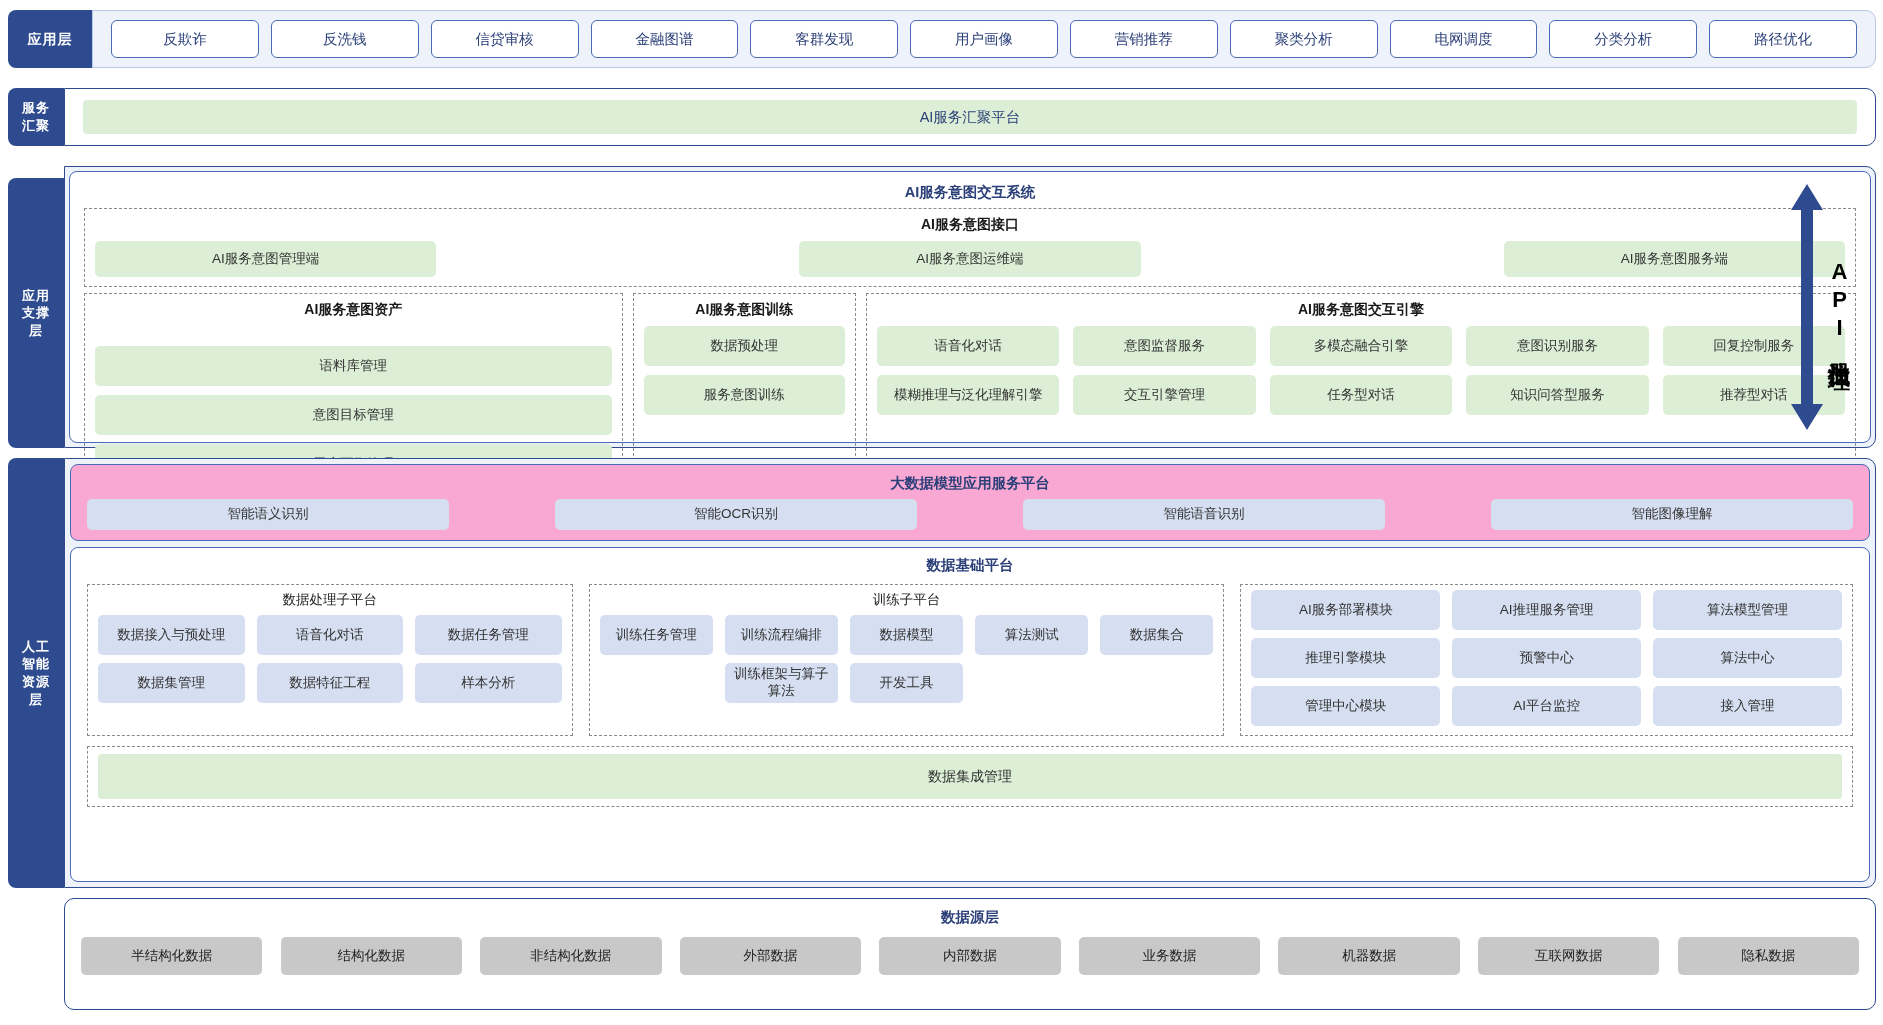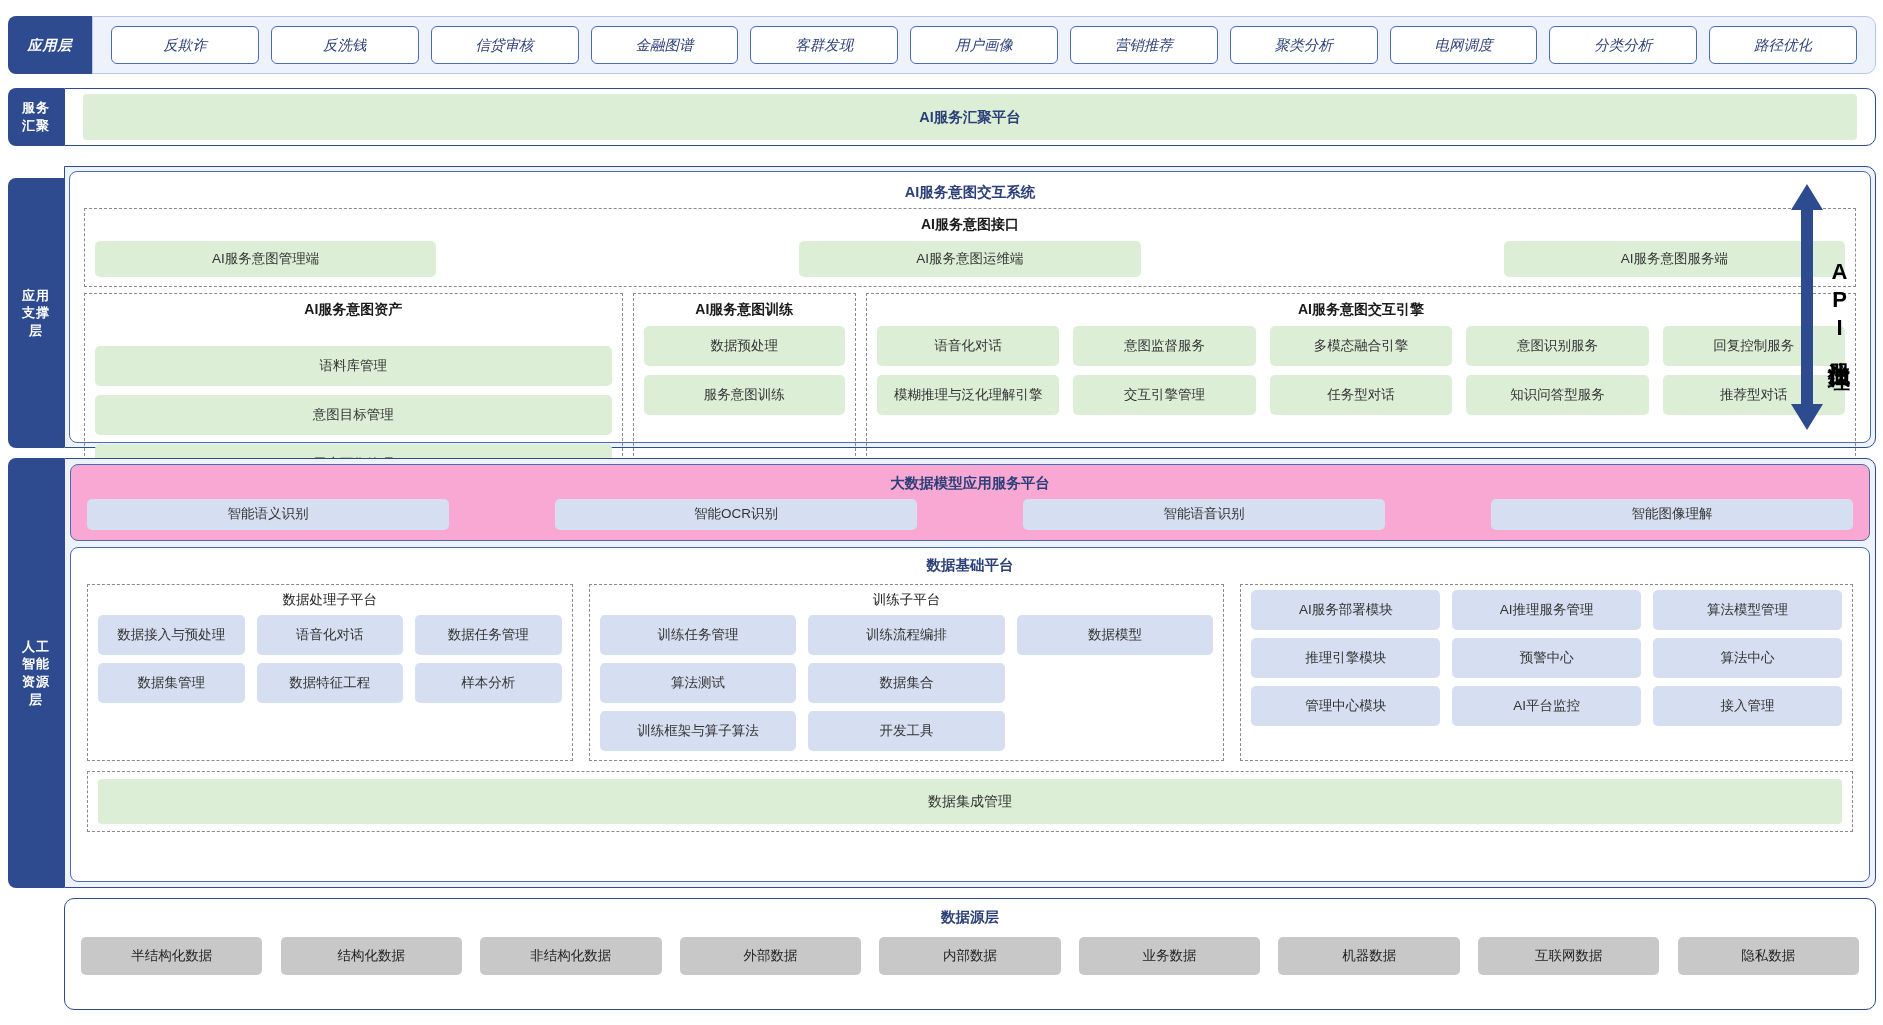--- a/index.html
+++ b/index.html
@@ -39,21 +39,21 @@
   .band-body {
     flex: 1 1 auto;
     background: #ffffff;
     border: 2px solid #2e4b8f;
     border-left: none;
     border-radius: 0 10px 10px 0;
     position: relative;
   }
 
   
-  #app-layer { left: 8px; top: 16px; width: 1868px; height: 58px; font-style: italic; }
+  #app-layer { left: 8px; top: 10px; width: 1868px; height: 58px; }
   #app-layer .band-label { width: 84px; }
   #app-layer .band-body {
     background: #eef2fb;
     border: 1px solid #b9c7e6;
     display: flex;
     align-items: center;
     gap: 0;
     padding: 0 12px;
     justify-content: flex-end;
   }
@@ -76,25 +76,25 @@
   #svc-layer { left: 8px; top: 88px; width: 1868px; height: 58px; }
   #svc-layer .band-label { width: 56px; font-size: 13px; }
   #svc-layer .band-body {
     border: 1px solid #2e4b8f;
     padding: 6px 18px;
     display: flex;
     align-items: center;
   }
   .green-wide {
     flex: 1 1 auto;
-    height: 46px;
+    height: 34px;
     background: #dcefd6;
     border-radius: 4px;
     color: #2b3f78;
-    font-weight: bold;
+    font-weight: normal;
     font-size: 14.5px;
     display: flex;
     align-items: center;
     justify-content: center;
   }
 
   
   #support-layer { left: 8px; top: 166px; width: 1868px; height: 282px; }
   #support-layer .band-label { width: 56px; font-size: 13px; margin-top: 12px; }
   #support-layer .band-body {
@@ -223,21 +223,21 @@
     flex: 1 1 auto;
     display: flex;
     flex-direction: column;
   }
   .dbp-subrow { display: flex; gap: 16px; margin-top: 3px; justify-content: center; }
   .sub-proc  { flex: 0 0 27.5%; }
   .sub-train { flex: 0 0 36%; }
   .sub-infer { flex: 1 1 auto; }
   .dbp-subrow .dashed-title { font-size: 13.5px; font-weight: normal; color: #222; padding: 1px 0 6px 0; }
   .g3 { display: grid; grid-template-columns: repeat(3, 1fr); gap: 8px 12px; }
-  .g4 { display: grid; grid-template-columns: repeat(3, 1fr); gap: 8px 12px; }
+  .g4 { display: grid; grid-template-columns: repeat(5, 1fr); gap: 8px 12px; }
   .g3 .blue-tile, .g4 .blue-tile { height: 40px; }
   .integration-box {
     margin-top: 10px;
     border: 1px dashed #8a8a8a;
     padding: 7px 10px;
   }
   .integration-box .green-wide { height: 45px; font-weight: normal; color: #333; font-size: 14px; }
 
   
   #src-layer { left: 8px; top: 898px; width: 1868px; height: 112px; }

